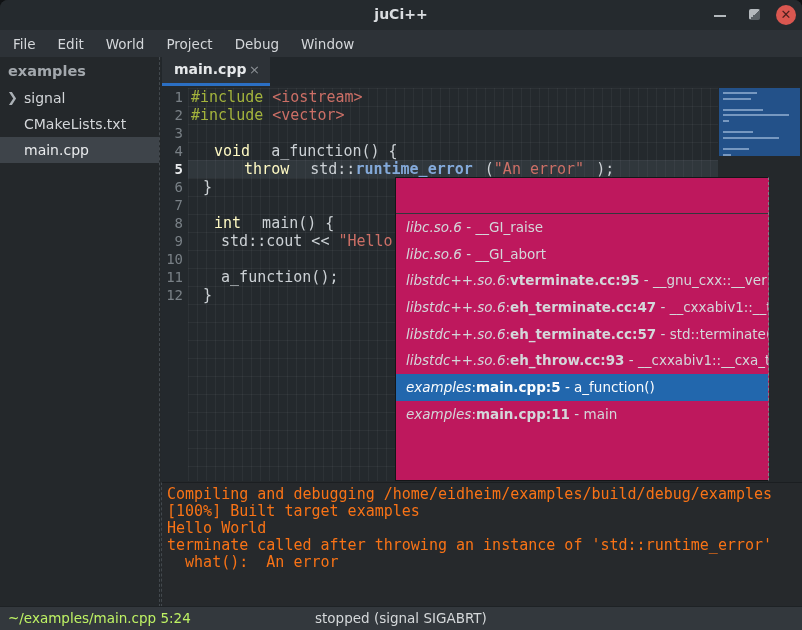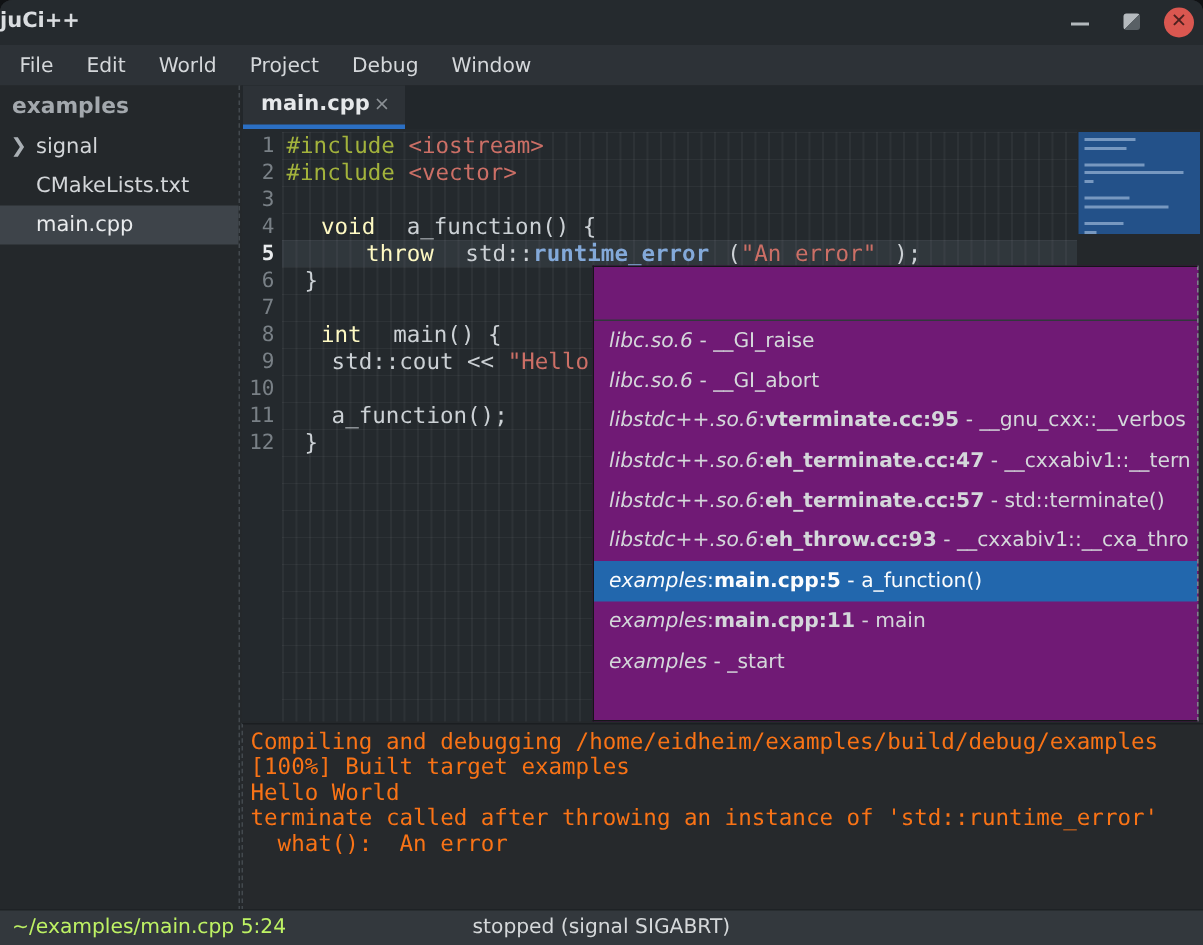--- a/index.html
+++ b/index.html
@@ -1,21 +1,21 @@
 <!DOCTYPE html>
 <html><head>
 <meta charset="utf-8">
 <style>
   html,body{margin:0;padding:0;background:#101214;}
   #app{position:relative;width:802px;height:630px;background:#24282b;overflow:hidden;
        font-family:"DejaVu Sans","Liberation Sans",sans-serif;color:#d6d9db;
        border-radius:8px 8px 0 0;}
   
   .titlebar{position:absolute;top:0;left:0;right:0;height:30px;background:#252a2e;border-bottom:1px solid #1d2124;}
-  .win-title{position:absolute;top:6px;left:0;width:100%;text-align:left;font-size:14px;font-weight:bold;color:#dadde0;}
+  .win-title{position:absolute;top:6px;left:0;width:100%;text-align:center;font-size:14px;font-weight:bold;color:#dadde0;}
   .btn-min{position:absolute;top:15px;right:76px;width:12px;height:2px;background:#b4b9bd;}
   .btn-restore{position:absolute;top:9px;right:42px;width:11px;height:11px;border-radius:2px;
       background:linear-gradient(135deg,#b4b9bd 0 50%,#596065 50% 100%);}
   .btn-close{position:absolute;top:5px;right:6px;width:20px;height:20px;border-radius:50%;background:#da5750;
       color:#4d201e;font-weight:bold;font-size:13px;line-height:20px;text-align:center;}
   
   .menubar{position:absolute;top:30px;left:0;right:0;height:27px;background:#2d3237;display:flex;align-items:center;padding-left:2px;}
   .menu-item{padding:4px 11px;font-size:13.5px;color:#d4d7da;}
   
   .sidebar{position:absolute;top:57px;left:0;width:160px;height:550px;background:#24282b;border-right:1px dashed #43494e;box-sizing:border-box;}
@@ -41,21 +41,21 @@
   .lt{padding-left:3px;position:relative;}
   .cline.cur .ln{color:#e9ebed;font-weight:bold;}
   .tok-pre{color:#a3b33c;} .tok-str{color:#cc6f66;} .tok-kw{color:#fef9c3;margin-left:23px;}
   .tok-type{color:#83a9d9;font-weight:bold;} .tok-pl{color:#ccd1d5;padding-left:12px;}
   .caret{position:absolute;left:243px;top:136px;width:2px;height:15px;background:#eef1f3;}
   
   .minimap{position:absolute;top:29px;right:0;width:84px;bottom:0;background:#24282b;}
   .mm-slider{position:absolute;top:2px;left:1px;right:2px;height:68px;background:#235189;padding:4px 0 0 4px;box-sizing:border-box;}
   .mm-bar{height:2px;margin-bottom:3.6px;background:rgba(175,200,228,.6);}
   
-  .popup{position:absolute;left:395px;top:177px;width:404px;height:304px;background:#701a75;
+  .popup{position:absolute;left:395px;top:177px;width:374px;height:304px;background:#be185d;
       border:1px solid #141618;border-right:1px dashed #7d838a;box-sizing:border-box;z-index:5;}
   .popup-header{height:35px;border-bottom:1px solid #32373c;}
   .bt-item{height:26.7px;line-height:26.7px;padding-left:10px;font-size:13.5px;color:#d4d7da;
       white-space:nowrap;overflow:hidden;}
   .bt-item.selected{background:#2267ad;color:#fbfcfd;}
   .bt-lib{font-style:italic;} .bt-loc{font-weight:bold;}
   
   .terminal{position:absolute;top:482px;left:161px;width:641px;height:125px;background:#26292c;
       border-left:1px dashed #43494e;border-top:1px solid #1b1e21;box-sizing:border-box;
       font-family:"DejaVu Sans Mono","Liberation Mono",monospace;font-size:15px;color:#f97316;padding:3px 0 0 5px;}
@@ -140,21 +140,20 @@
     <div class="popup-header"></div>
     <div id="bt-items">
         <div class="bt-item"><span class="bt-lib">libc.so.6</span><span> - </span><span>__GI_raise</span></div>
         <div class="bt-item"><span class="bt-lib">libc.so.6</span><span> - </span><span>__GI_abort</span></div>
         <div class="bt-item"><span class="bt-lib">libstdc++.so.6</span><span>:</span><span class="bt-loc">vterminate.cc:95</span><span> - </span><span>__gnu_cxx::__verbos</span></div>
         <div class="bt-item"><span class="bt-lib">libstdc++.so.6</span><span>:</span><span class="bt-loc">eh_terminate.cc:47</span><span> - </span><span>__cxxabiv1::__tern</span></div>
         <div class="bt-item"><span class="bt-lib">libstdc++.so.6</span><span>:</span><span class="bt-loc">eh_terminate.cc:57</span><span> - </span><span>std::terminate()</span></div>
         <div class="bt-item"><span class="bt-lib">libstdc++.so.6</span><span>:</span><span class="bt-loc">eh_throw.cc:93</span><span> - </span><span>__cxxabiv1::__cxa_thro</span></div>
         <div class="bt-item selected"><span class="bt-lib">examples</span><span>:</span><span class="bt-loc">main.cpp:5</span><span> - </span><span>a_function()</span></div>
         <div class="bt-item"><span class="bt-lib">examples</span><span>:</span><span class="bt-loc">main.cpp:11</span><span> - </span><span>main</span></div>
-        <div class="bt-item"><span class="bt-lib">examples</span><span> - </span><span>_start</span></div>
       </div>
   </div>
 
   <div class="terminal" id="terminal">
       <div class="term-line">Compiling and debugging /home/eidheim/examples/build/debug/examples</div>
       <div class="term-line">[100%] Built target examples</div>
       <div class="term-line">Hello World</div>
       <div class="term-line">terminate called after throwing an instance of 'std::runtime_error'</div>
       <div class="term-line">  what():  An error</div>
     </div>

